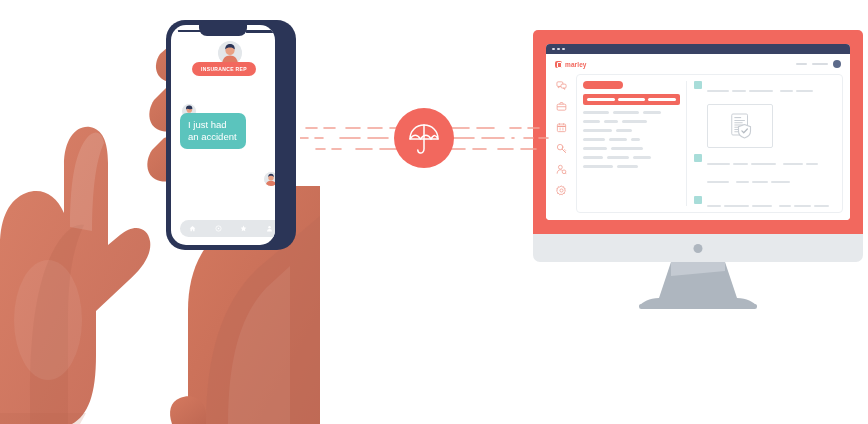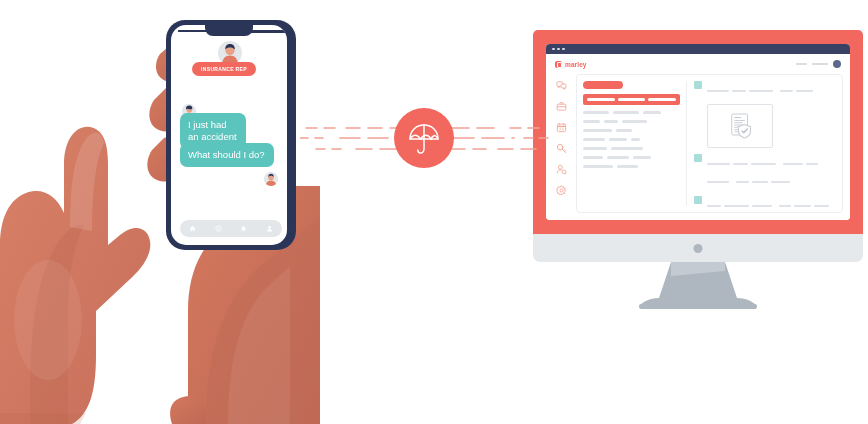--- a/index.html
+++ b/index.html
@@ -23,21 +23,21 @@
   
   .phone {
     position: absolute; left: 166px; top: 20px;
     width: 130px; height: 230px;
     background: #2b3557;
     border-radius: 19px;
     z-index: 6;
   }
   .phone-screen {
     position: absolute; left: 5px; top: 5px;
-    width: 116px; height: 220px;
+    width: 104px; height: 220px;
     background: #ffffff;
     border-radius: 15px;
     overflow: hidden;
   }
   .phone-notch {
     position: absolute; left: 50%; top: 0; transform: translateX(-50%);
     width: 48px; height: 11px;
     background: #2b3557;
     border-radius: 0 0 8px 8px;
     z-index: 4;
@@ -271,21 +271,20 @@
         <svg viewBox="0 0 16 16" xmlns="http://www.w3.org/2000/svg">
           <circle cx="8" cy="8" r="8" fill="#e3e7ea"></circle>
           <path d="M2 16 C2 12 4.6 10 8 10 C11.4 10 14 12 14 16 Z" fill="#f2685e"></path>
           <circle cx="8.4" cy="6.6" r="3.2" fill="#e8a184"></circle>
           <path d="M4.6 6.2 C4.2 2.6 6.4 1.6 8.6 1.8 C11 2 12.2 3.6 11.8 6
                    C11 5 10 6.4 8.6 6 C7.2 5.6 6 5 4.6 6.2 Z" fill="#2b3557"></path>
         </svg>
       </div>
 
       <div class="bubble them b1">I just had an accident</div>
-      <div class="bubble them b2">What should I do?</div>
 
       <div class="avatar rep2">
         <svg viewBox="0 0 16 16" xmlns="http://www.w3.org/2000/svg">
           <circle cx="8" cy="8" r="8" fill="#e3e7ea"></circle>
           <path d="M2 16 C2 12 4.6 10 8 10 C11.4 10 14 12 14 16 Z" fill="#e07a62"></path>
           <circle cx="8" cy="6.6" r="3.1" fill="#e8a184"></circle>
           <path d="M4.8 5.8 C4.8 3 6.2 2 8 2 C9.9 2 11.3 3 11.2 5.9
                    C10.4 4.8 9.3 4.4 8 4.4 C6.7 4.4 5.6 4.8 4.8 5.8 Z" fill="#2b3557"></path>
         </svg>
       </div>

